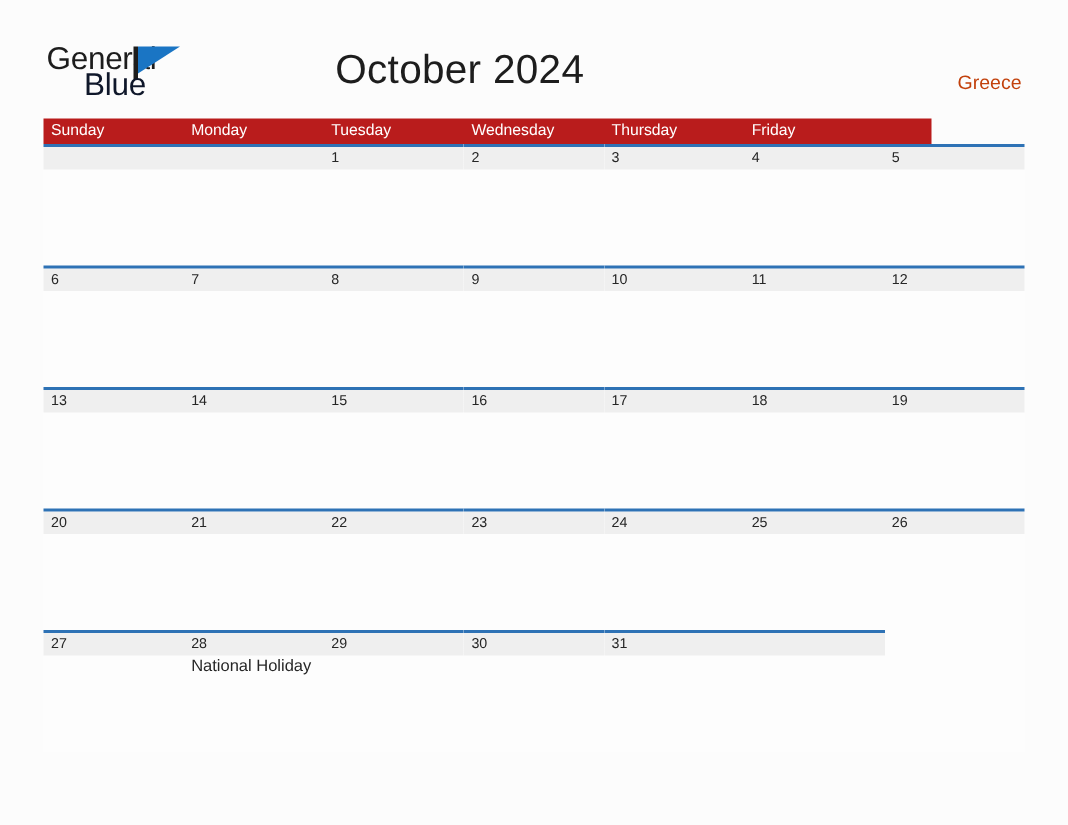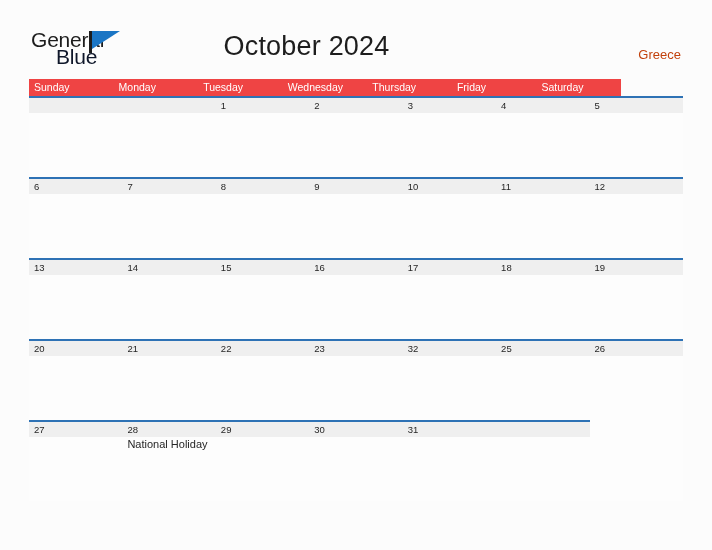--- a/index.html
+++ b/index.html
@@ -98,21 +98,21 @@
     position: absolute;
     left: 29px;
     top: 79px;
     width: 654px;
   }
 
   .weekday-row {
     display: flex;
     width: 592px;
     height: 17px;
-    background: #ef4444;
+    background: #b91c1c;
   }
   .weekday-cell {
     width: 93.43px;
     height: 17px;
     box-sizing: border-box;
     padding-left: 5px;
     color: #ffffff;
     font-size: 10.5px;
     line-height: 17px;
     font-family: "Liberation Sans", sans-serif;
@@ -179,21 +179,20 @@
 </div>
 
 <div class="calendar">
   <div class="weekday-row">
       <div class="weekday-cell">Sunday</div>
       <div class="weekday-cell">Monday</div>
       <div class="weekday-cell">Tuesday</div>
       <div class="weekday-cell">Wednesday</div>
       <div class="weekday-cell">Thursday</div>
       <div class="weekday-cell">Friday</div>
-      <div class="weekday-cell">Saturday</div>
     </div>
   <div id="weeks-container">
       <div class="week-row">
         <div class="day-cell banded">
           <div class="day-number"></div>
         </div>
         <div class="day-cell banded">
           <div class="day-number"></div>
         </div>
         <div class="day-cell banded">
@@ -265,21 +264,21 @@
         <div class="day-cell banded">
           <div class="day-number">21</div>
         </div>
         <div class="day-cell banded">
           <div class="day-number">22</div>
         </div>
         <div class="day-cell banded">
           <div class="day-number">23</div>
         </div>
         <div class="day-cell banded">
-          <div class="day-number">32</div>
+          <div class="day-number">24</div>
         </div>
         <div class="day-cell banded">
           <div class="day-number">25</div>
         </div>
         <div class="day-cell banded">
           <div class="day-number">26</div>
         </div>
       </div>
       <div class="week-row">
         <div class="day-cell banded">

